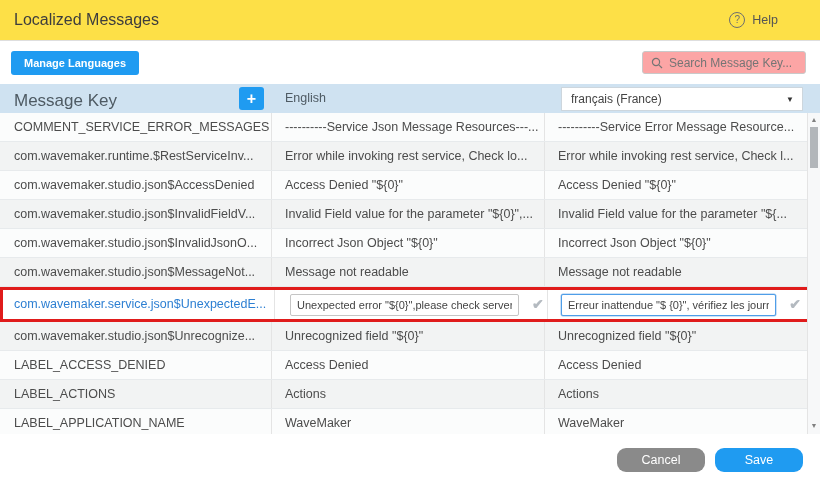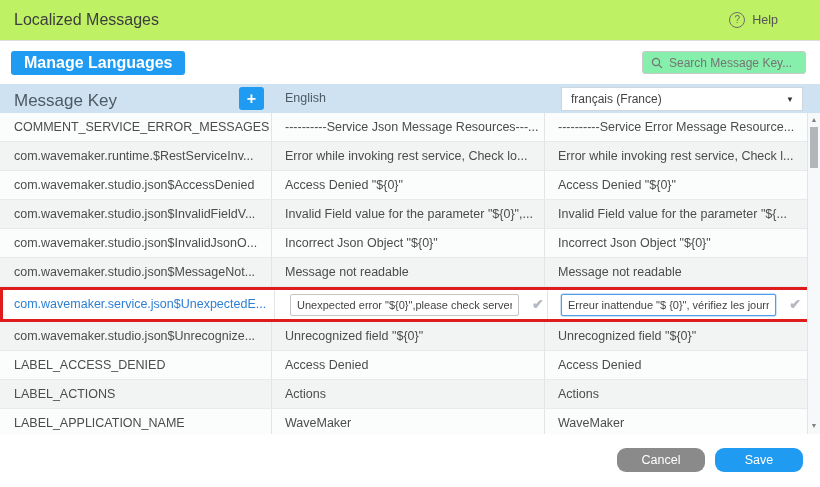--- a/index.html
+++ b/index.html
@@ -1,32 +1,32 @@
 <!DOCTYPE html>
 <html><head>
 <meta charset="utf-8">
 <style>
   * { margin:0; padding:0; box-sizing:border-box; }
   html,body { width:820px; height:487px; }
   body { font-family:"Liberation Sans", sans-serif; background:#fff; position:relative; overflow:hidden; }
 
   .titlebar { position:absolute; top:0; left:0; width:820px; height:41px;
-    background:#bef264; border-bottom:1px solid #dedede; }
+    background:#fde047; border-bottom:1px solid #dedede; }
   .page-title { position:absolute; left:14px; top:11px; font-size:16px; color:#3d3d3d; font-weight:400; }
   .help { position:absolute; right:42px; top:12px; display:flex; align-items:center; gap:7px; cursor:pointer; }
   .help-circle { width:16px; height:16px; border:1px solid #6e6e6e; border-radius:50%;
     color:#6e6e6e; font-size:10px; line-height:14px; text-align:center; display:inline-block; }
   .help-text { font-size:12.5px; color:#555; }
 
   .toolbar { position:absolute; top:41px; left:0; width:820px; height:43px; background:#fff; }
   .btn-manage { position:absolute; left:11px; top:10px; height:24px; padding:0 13px;
-    background:#1f9bf1; color:#fff; font-size:16px; font-weight:bold; border:none; border-radius:3px;
+    background:#1f9bf1; color:#fff; font-size:11px; font-weight:bold; border:none; border-radius:3px;
     font-family:"Liberation Sans", sans-serif; cursor:pointer; }
   .searchbox { position:absolute; right:14px; top:10px; width:164px; height:23px;
-    border:1px solid #c9c9c9; border-radius:3px; background:#86efac; display:flex; align-items:center; padding:0 8px; }
+    border:1px solid #c9c9c9; border-radius:3px; background:#fca5a5; display:flex; align-items:center; padding:0 8px; }
   .searchbox input { border:none; outline:none; flex:1; font-size:12px; color:#555; margin-left:6px;
     font-family:"Liberation Sans", sans-serif; background:transparent; width:100%; }
   .searchbox input::placeholder { color:#757575; }
 
   .thead { position:absolute; top:84px; left:0; width:820px; height:29px; background:#cfe2f1; }
   .th-key { position:absolute; left:14px; top:7px; font-size:17px; color:#4e5a63; }
   .btn-add { position:absolute; left:239px; top:3px; width:25px; height:23px; background:#1f9bf1;
     color:#fff; border:none; border-radius:3px; font-size:16px; font-weight:bold; line-height:20px;
     cursor:pointer; font-family:"Liberation Sans", sans-serif; }
   .th-en { position:absolute; left:285px; top:7px; font-size:12.5px; color:#4e5a63; }

